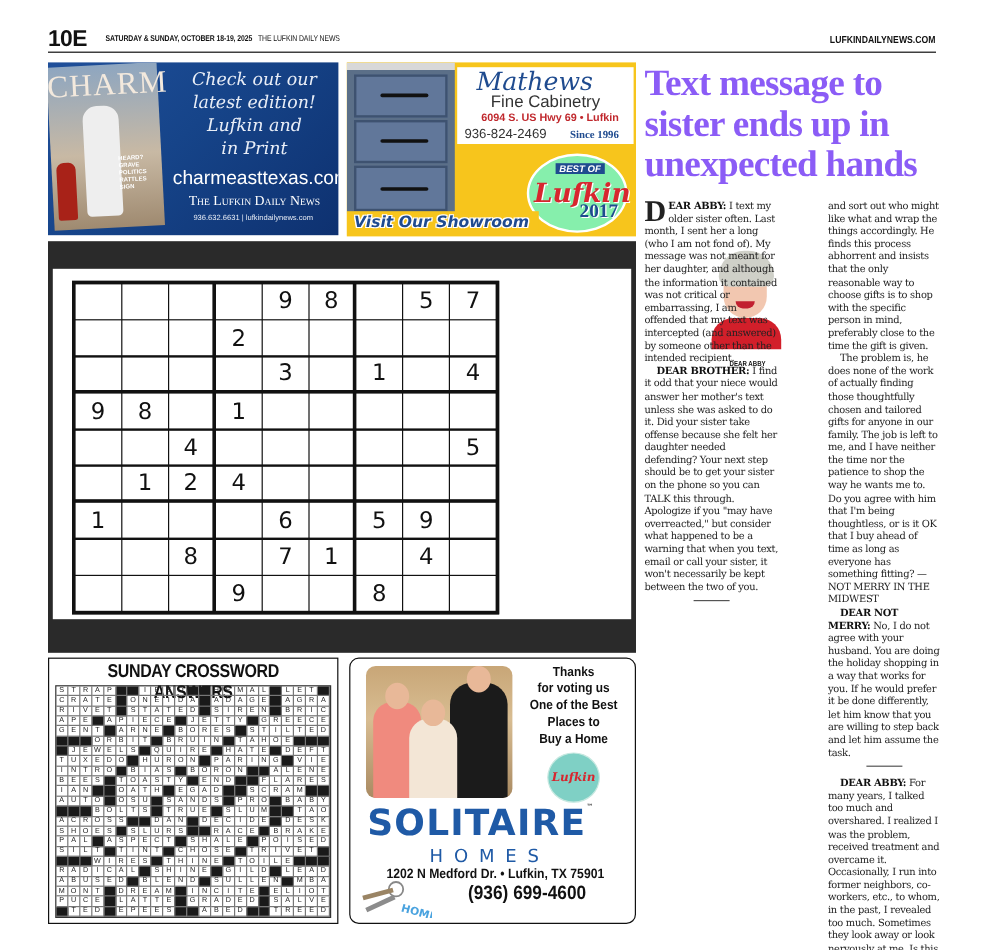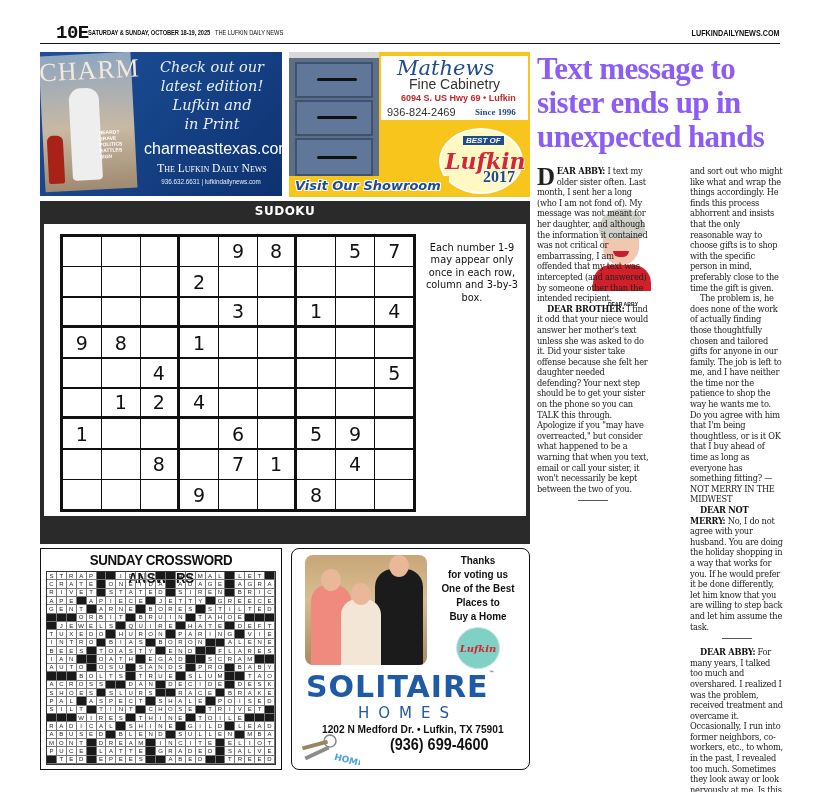--- a/index.html
+++ b/index.html
@@ -1,20 +1,20 @@
 <!DOCTYPE html>
 <html><head>
 <meta charset="utf-8">
 <style>
   * { box-sizing: border-box; margin: 0; padding: 0; }
   html, body { width: 819px; height: 792px; background: #fff; overflow: hidden; }
   body { position: relative; font-family: "Liberation Serif", serif; color: #111; }
 
   .masthead { position: absolute; left: 40px; top: 18px; width: 740px; height: 26px; border-bottom: 1.5px solid #111; }
-  .page-num { position: absolute; left: 16px; top: 4px; font-family: Liberation Mono, monospace; font-weight: 700; font-size: 19px; letter-spacing: -0.5px; }
+  .page-num { position: absolute; left: 0; top: 4px; font-family: Liberation Sans, sans-serif; font-weight: 700; font-size: 19px; letter-spacing: -0.5px; }
   .dateline { position: absolute; left: 48px; top: 11px; font-family: "Liberation Sans", sans-serif; font-size: 7px; font-weight: 700; letter-spacing: -0.1px; transform: scaleX(0.82); transform-origin: left; white-space: nowrap; }
   .dateline .paper { font-weight: 400; margin-left: 4px; }
   .site { position: absolute; right: 0; top: 10px; font-family: "Liberation Sans", sans-serif; font-size: 8.5px; font-weight: 700; transform: scaleX(0.85); transform-origin: right; }
 
   
   .ad-charm { position: absolute; left: 40px; top: 52px; width: 242px; height: 144px; background: linear-gradient(135deg, #1f4f9a 0%, #164489 45%, #0e3170 100%); overflow: hidden; }
   .charm-cover { position: absolute; left: 2px; top: 2px; width: 92px; height: 136px; background: linear-gradient(180deg, #8ea6c0 0%, #c8b9a4 55%, #9f8a70 100%); transform: rotate(-3deg); }
   .charm-title { position: absolute; left: 0; top: 2px; font-family: "Liberation Serif", serif; font-size: 26px; color: #f3e9dd; letter-spacing: 1px; }
   .charm-person { position: absolute; left: 28px; top: 34px; width: 30px; height: 92px; background: #eee; border-radius: 12px 12px 4px 4px; }
   .charm-hydrant { position: absolute; left: 4px; top: 80px; width: 16px; height: 48px; background: #a82218; border-radius: 6px 6px 2px 2px; }
@@ -29,21 +29,21 @@
   .cab-photo { position: absolute; left: 0; top: 0; width: 90px; height: 126px; background: linear-gradient(180deg, #d8d8d8 0 6px, #5b6f88 6px 100%); }
   .cab-drawer { position: absolute; left: 6px; width: 78px; border: 2px solid #3e5270; background: #61779a; }
   .cab-handle { position: absolute; left: 20px; width: 40px; height: 3px; background: #111; border-radius: 2px; }
   .mathews-box { position: absolute; left: 92px; top: 4px; width: 147px; height: 64px; background: #fff; }
   .mathews-name { position: absolute; left: 16px; top: 0px; font-family: "DejaVu Serif", serif; font-style: italic; color: #1f4b8f; font-size: 21px; }
   .mathews-sub { position: absolute; left: 28px; top: 20px; font-family: "Liberation Sans", sans-serif; color: #333; font-size: 14px; }
   .mathews-addr { position: absolute; left: 20px; top: 37px; font-family: "Liberation Sans", sans-serif; color: #c0282d; font-size: 9px; font-weight: 700; }
   .mathews-phone { position: absolute; left: 6px; top: 50px; font-family: "Liberation Sans", sans-serif; color: #333; font-size: 11px; }
   .mathews-since { position: absolute; left: 94px; top: 51px; font-family: Liberation Serif, serif; color: #1f4b8f; font-size: 9px; font-weight: 700; }
   .showroom { position: absolute; left: 0; top: 124px; width: 160px; height: 20px; background: #f7c51c; font-family: "DejaVu Sans", sans-serif; font-style: italic; font-weight: 700; color: #1f4b8f; font-size: 13px; padding-left: 6px; line-height: 20px; text-shadow: 1px 1px 0 #fff, -1px -1px 0 #fff, 1px -1px 0 #fff, -1px 1px 0 #fff; }
-  .bol-badge { position: absolute; left: 150px; top: 76px; width: 84px; height: 66px; border-radius: 42px / 33px; background: #fef9c3; border: 2px solid #fff; }
+  .bol-badge { position: absolute; left: 150px; top: 76px; width: 84px; height: 66px; border-radius: 42px / 33px; background: #86efac; border: 2px solid #fff; }
   .bol-top { position: absolute; left: 22px; top: 6px; font-family: "Liberation Sans", sans-serif; font-weight: 700; font-style: italic; font-size: 8px; color: #fff; background: #1f4b8f; padding: 0 3px; }
   .bol-lufkin { position: absolute; left: 4px; top: 18px; font-family: "DejaVu Serif", serif; font-weight: 700; font-style: italic; font-size: 22px; color: #d7262e; text-shadow: 1px 1px 0 #fff; }
   .bol-year { position: absolute; left: 42px; top: 38px; font-family: "Liberation Serif", serif; font-weight: 700; font-size: 16px; color: #1f4b8f; text-shadow: 1px 1px 0 #fff; }
 
   
   .sudoku { position: absolute; left: 40px; top: 201px; width: 490px; height: 343px; background: #2a2a2a; }
   .sudoku-title { position: absolute; left: 0; top: 3px; width: 100%; text-align: center; font-family: "DejaVu Sans", sans-serif; font-weight: 700; color: #fff; font-size: 12px; letter-spacing: 0.5px; }
   .sudoku-inner { position: absolute; left: 4px; top: 23px; width: 482px; height: 292px; background: #fff; }
   .sudoku-grid { position: absolute; left: 16px; top: 10px; width: 356px; height: 278px; border: 3px solid #111; display: grid; grid-template-columns: repeat(9, 1fr); grid-template-rows: repeat(9, 1fr); background: #111; gap: 1.5px; }
   .cell { background: #fff; display: flex; align-items: center; justify-content: center; font-family: "DejaVu Sans", sans-serif; font-size: 19px; color: #111; }
@@ -144,21 +144,20 @@
   </div>
   <div class="bol-badge">
     <span class="bol-top">BEST OF</span>
     <span class="bol-lufkin">Lufkin</span>
     <span class="bol-year">2017</span>
   </div>
   <div class="showroom">Visit Our Showroom</div>
 </div>
 
 <div class="sudoku">
-  <div class="sudoku-title">SUDOKU</div>
   <div class="sudoku-inner">
     <div class="sudoku-grid" id="sudoku-grid">
         <div class="cell"></div>
         <div class="cell"></div>
         <div class="cell br"></div>
         <div class="cell"></div>
         <div class="cell">9</div>
         <div class="cell br">8</div>
         <div class="cell"></div>
         <div class="cell">5</div>
@@ -230,21 +229,20 @@
         <div class="cell"></div>
         <div class="cell br"></div>
         <div class="cell">9</div>
         <div class="cell"></div>
         <div class="cell br"></div>
         <div class="cell">8</div>
         <div class="cell"></div>
         <div class="cell"></div>
       </div>
     <div class="sudoku-instr">
-      <p>Each number 1-9 may appear only once in each row, column and 3-by-3 box.</p>
     </div>
   </div>
 </div>
 
 <div class="crossword">
   <div class="cw-title">SUNDAY CROSSWORD ANSWERS</div>
   <div class="cw-grid" id="cw-grid">
       <div class="cw-cell">S</div>
       <div class="cw-cell">T</div>
       <div class="cw-cell">R</div>

